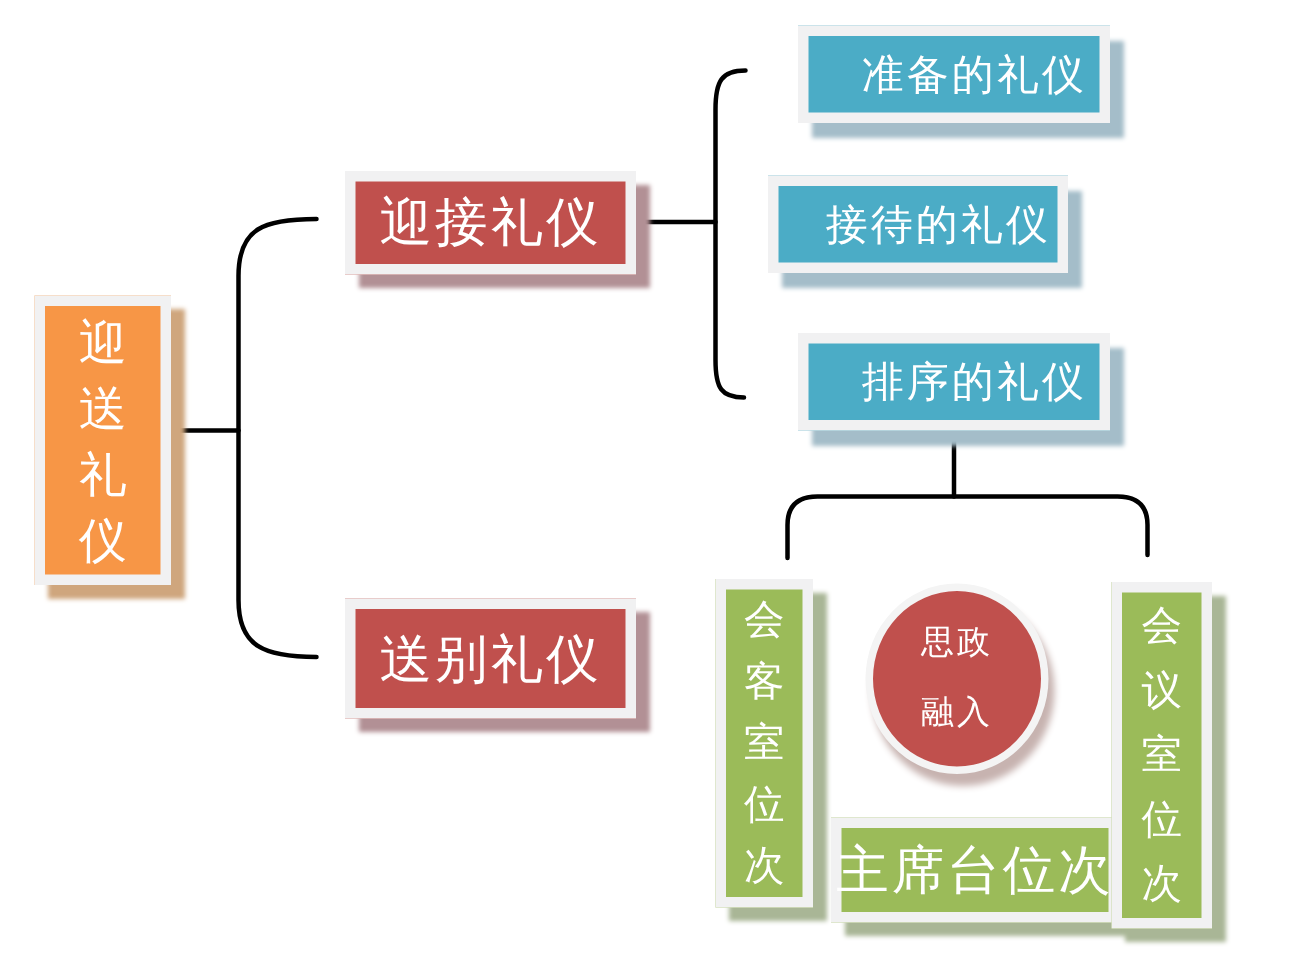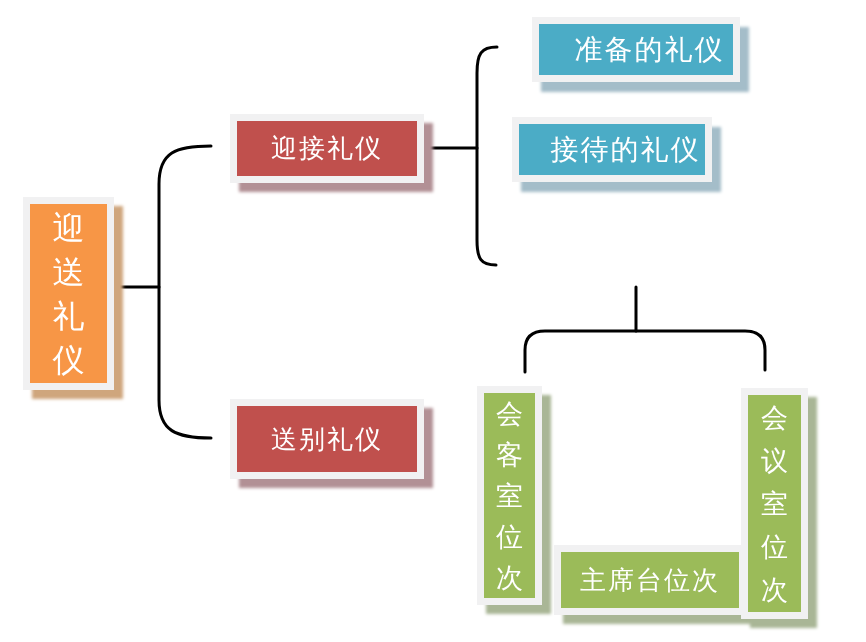--- a/index.html
+++ b/index.html
@@ -5,21 +5,21 @@
   html,body{margin:0;padding:0;background:#fff;}
   #canvas{position:relative;width:866px;height:642px;background:#ffffff;overflow:hidden;
           font-family:"DejaVu Serif","Liberation Serif",serif;}
   #connectors{position:absolute;left:0;top:0;z-index:1;}
   .node{position:absolute;box-sizing:border-box;display:flex;align-items:center;justify-content:center;
         color:#fff;text-align:center;z-index:2;border:7px solid #f1f1f2;}
   .orange{background:#F79646;box-shadow:9px 9px 3px #cfa67d;}
   .red{background:#C0504D;box-shadow:9px 9px 3px #b29095;}
   .teal{background:#4BACC6;box-shadow:9px 10px 3px #a4bdc9;padding-left:27px;}
   .green{background:#9BBB59;box-shadow:9px 9px 3px #a9b696;}
-  .h-label{font-size:26px;letter-spacing:2px;white-space:nowrap;}
+  .h-label{font-size:35px;letter-spacing:2px;white-space:nowrap;}
   .teal .h-label{font-size:28px;}
   .v-label{font-size:27px;line-height:41px;}
   .node-root{left:23px;top:197px;width:91px;height:193px;}
   .node-root .v-label{font-size:32px;line-height:44px;}
   .node-welcome{left:230px;top:114px;width:194px;height:69px;}
   .node-farewell{left:230px;top:399px;width:194px;height:80px;}
   .node-teal1{left:532px;top:17px;width:208px;height:65px;}
   .node-teal2{left:512px;top:117px;width:200px;height:65px;}
   .node-teal3{left:532px;top:222px;width:208px;height:65px;}
   .node-gleft{left:477px;top:386px;width:65px;height:219px;}
@@ -66,20 +66,23 @@
   </div>
 
   <div class="node teal node-teal1">
     <div class="h-label">准备的礼仪</div>
   </div>
 
   <div class="node teal node-teal2">
     <div class="h-label">接待的礼仪</div>
   </div>
 
+  <div class="node teal node-teal3">
+    <div class="h-label">排序的礼仪</div>
+  </div>
 
   <div class="node green node-gleft">
     <div class="v-label">
         <div>会</div>
         <div>客</div>
         <div>室</div>
         <div>位</div>
         <div>次</div>
       </div>
   </div>
@@ -91,14 +94,18 @@
         <div>室</div>
         <div>位</div>
         <div>次</div>
       </div>
   </div>
 
   <div class="node green node-gbottom">
     <div class="h-label">主席台位次</div>
   </div>
 
+  <div class="node node-circle">
+    <div class="circle-line">思政</div>
+    <div class="circle-line">融入</div>
+  </div>
 
 </div>
 
 </body></html>

